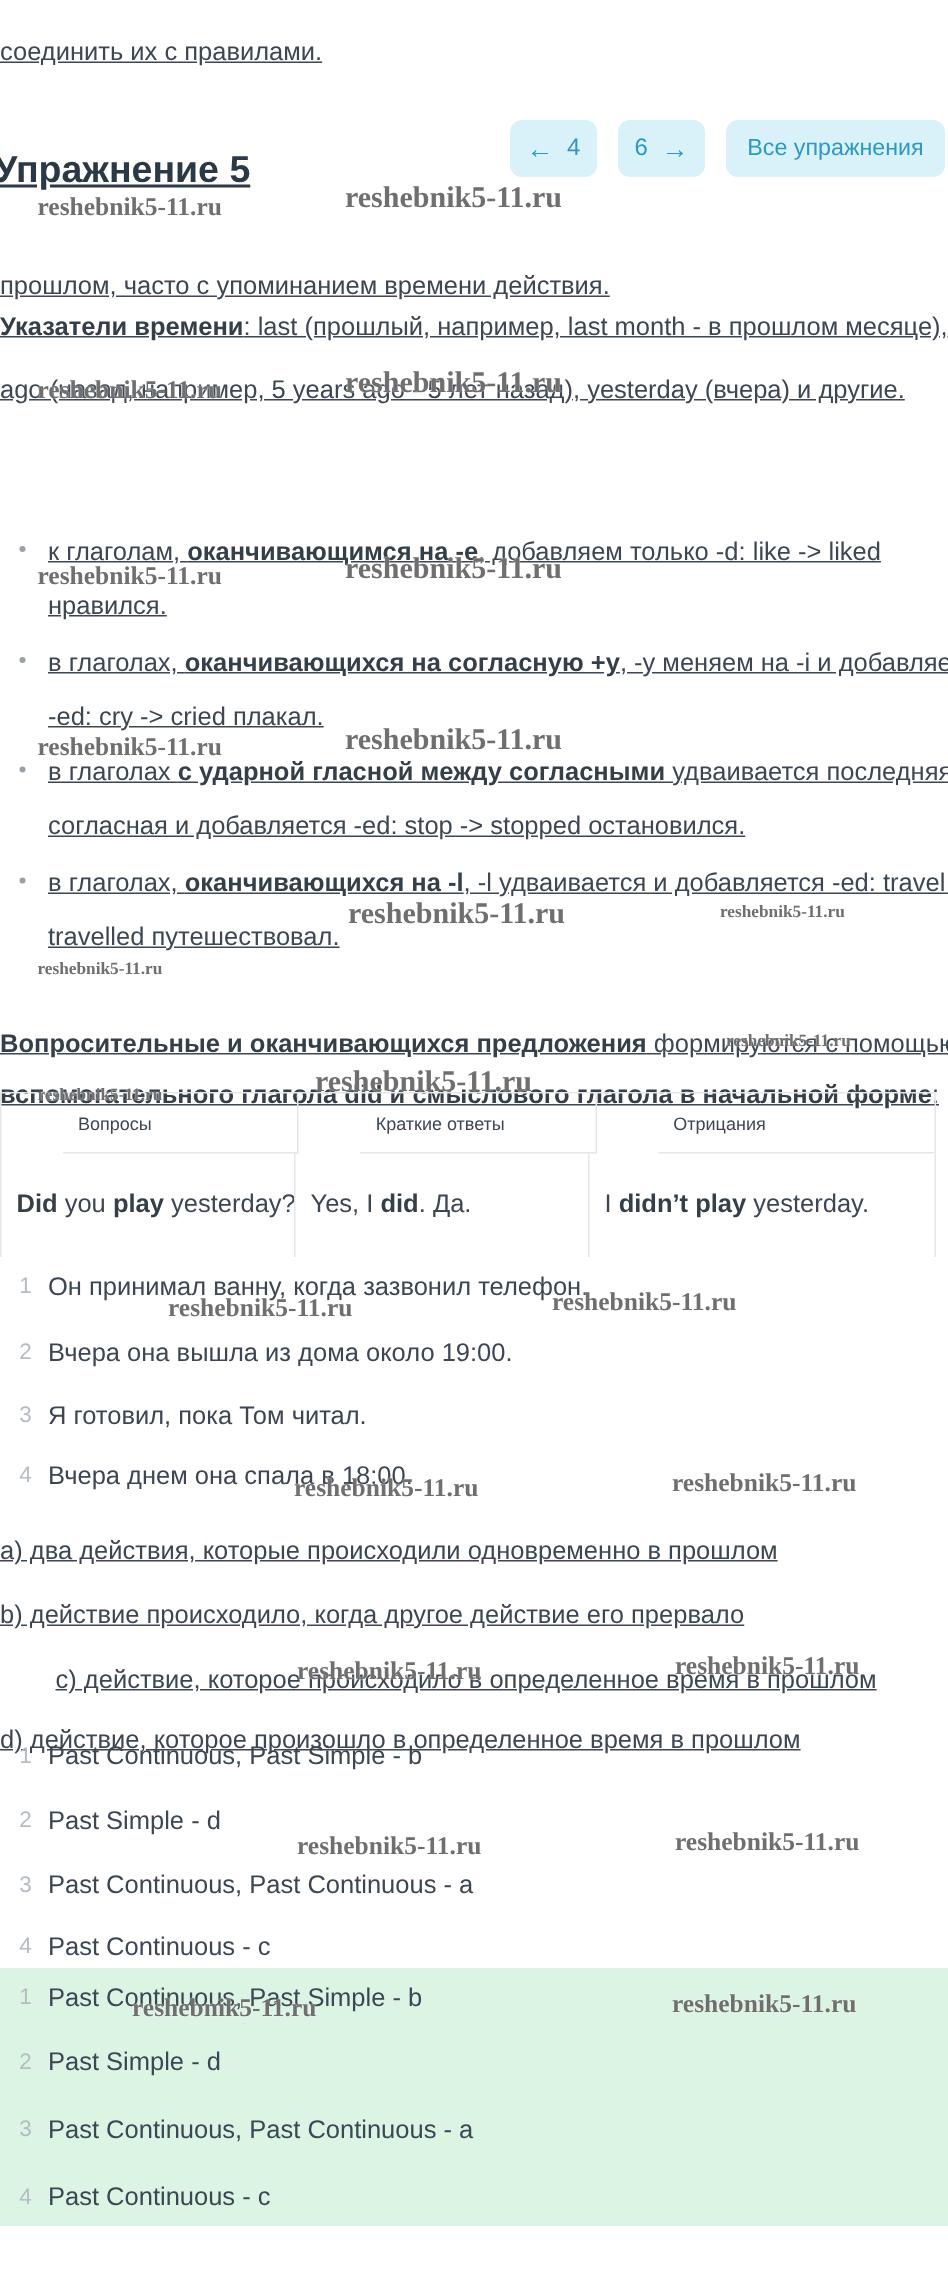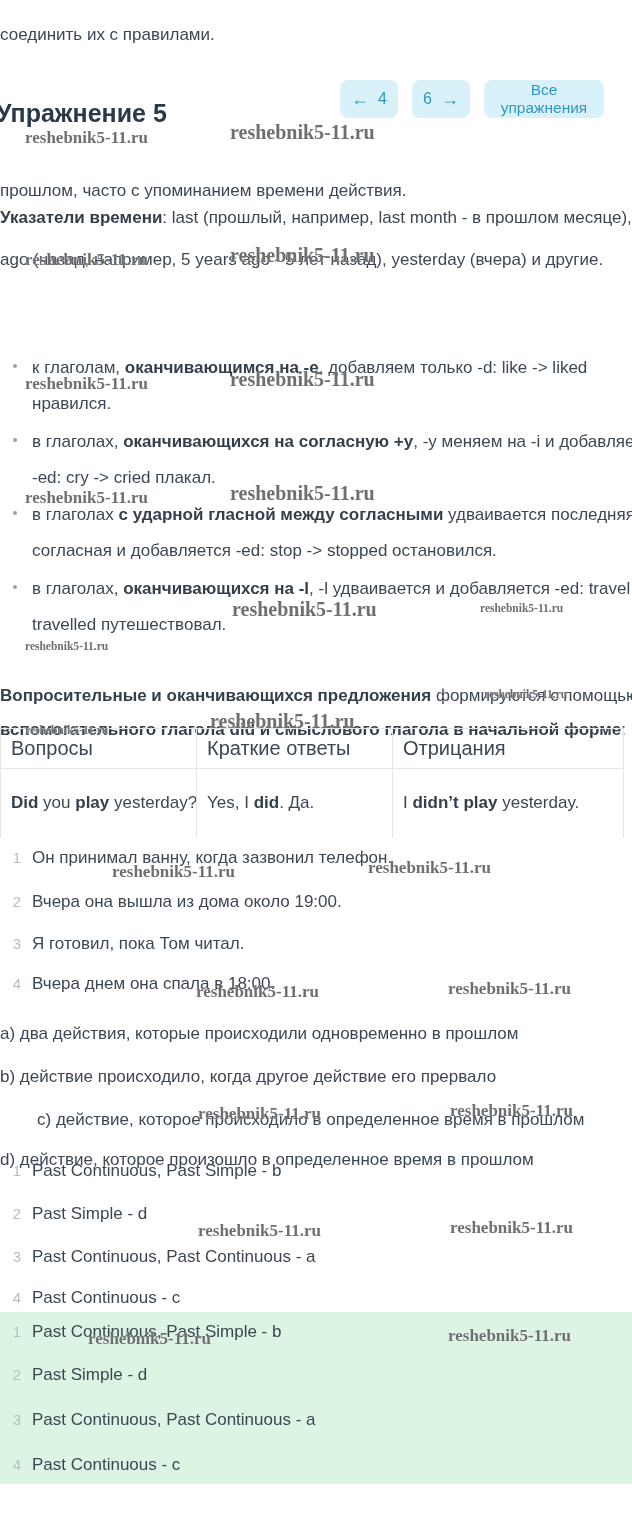--- a/index.html
+++ b/index.html
@@ -1,45 +1,45 @@
 <!DOCTYPE html>
 <html><head>
 <meta charset="utf-8">
 <style>
   html,body{margin:0;padding:0;background:#fff;}
   .page{
     position:relative;width:632px;height:1513px;overflow:hidden;background:#ffffff;
     font-family:"Liberation Sans",sans-serif;color:#3d4753;font-size:17px;
   }
   .abs{position:absolute;left:0;width:632px;}
-  .nowrap{white-space:nowrap;}
+  .nowrap{white-space:nowrap;text-decoration:underline;}
   .b{font-weight:700;color:#343f4a;}
   .intro{top:8px;}
   .page-title{top:82px;left:-4px;font-size:25px;font-weight:700;color:#2b3947;width:340px;}
   .btn{
     position:absolute;top:80px;height:38px;border-radius:8px;background:#d9f2fa;
     display:flex;align-items:center;justify-content:center;gap:9px;
     color:#2e97c6;font-size:16px;cursor:pointer;box-sizing:border-box;border:none;
   }
   .btn .arrow{font-size:18px;line-height:1;}
   .btn-prev{left:340px;width:58px;}
   .btn-next{left:412px;width:58px;}
-  .btn-all{left:484px;width:120px;font-size:15.5px;align-items:center;}
+  .btn-all{left:484px;width:146px;font-size:15.5px;align-items:center;}
   .para{line-height:42px;}
   .bullet{padding-left:32px;line-height:36px;}
   .dot{position:absolute;left:13px;top:14px;width:4px;height:4px;border-radius:50%;background:#99a1a8;}
   .p3{line-height:34px;}
   
   .gtable{
     position:absolute;left:0;top:728px;width:624px;height:110px;overflow:hidden;
     box-sizing:border-box;border:1px solid #e4e6e8;border-bottom:none;
   }
   .trow{display:flex;}
   .thead .tcell{height:40px;box-sizing:border-box;display:flex;align-items:center;
-    border-bottom:1px solid #e4e6e8;font-size:20px;color:#3d4753;}
+    border-bottom:1px solid #e4e6e8;font-size:12px;color:#3d4753;margin-left:41px;}
   .tcell{box-sizing:border-box;padding-left:10px;}
   .c1{width:196px;border-right:1px solid #e4e6e8;}
   .c2{width:196px;border-right:1px solid #e4e6e8;}
   .c3{width:230px;}
   .tbody .tcell{padding-top:12px;line-height:44px;white-space:nowrap;overflow:hidden;}
   
   .list-item{padding-left:32px;white-space:nowrap;}
   .num{position:absolute;left:10px;top:1px;color:#b6bcc3;font-size:15px;width:14px;text-align:center;}
   .green{position:absolute;left:0;top:1312px;width:632px;height:172px;background:#dcf4e4;}
   .green .list-item{position:absolute;left:0;width:632px;}

